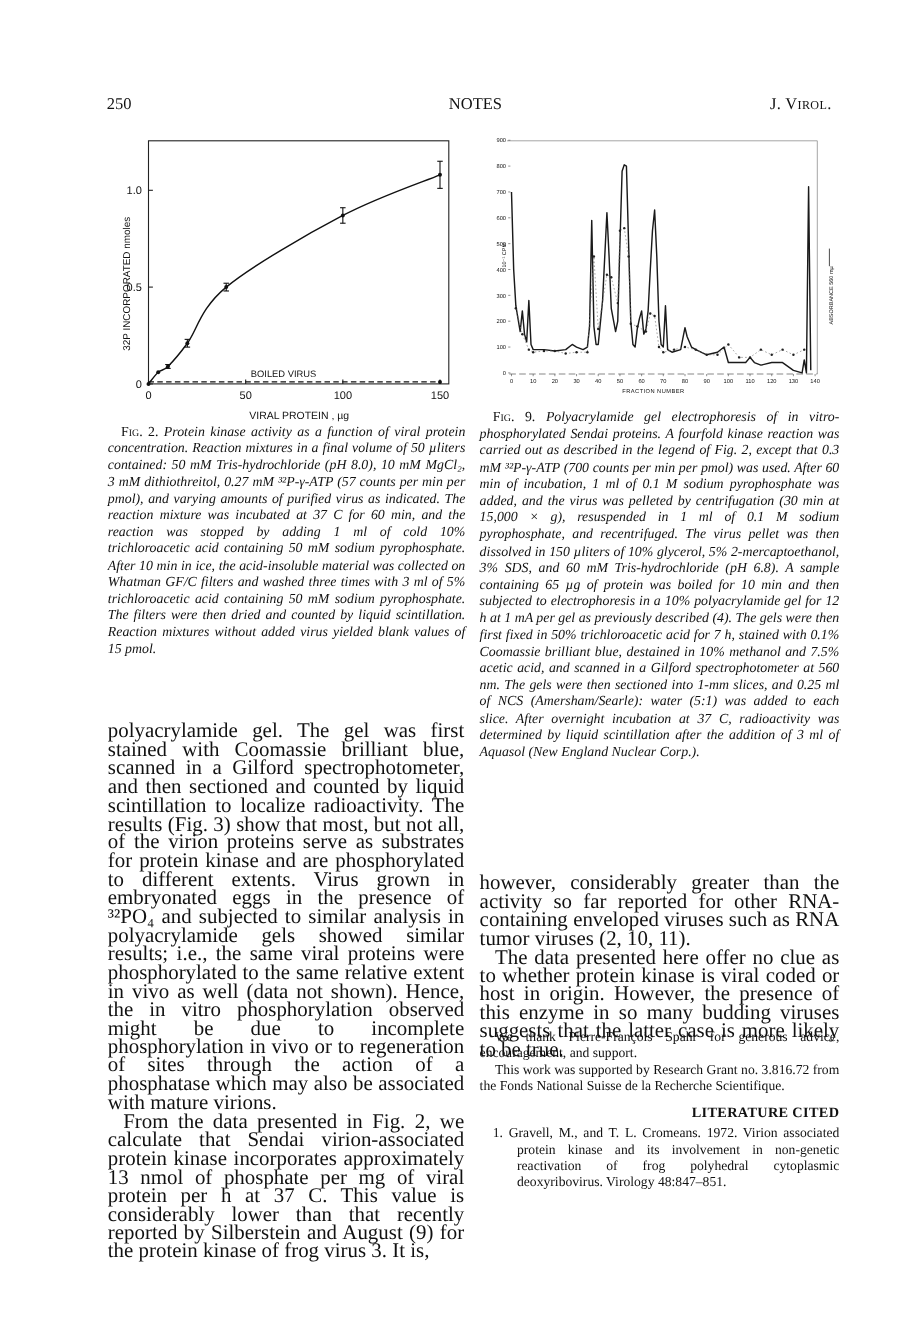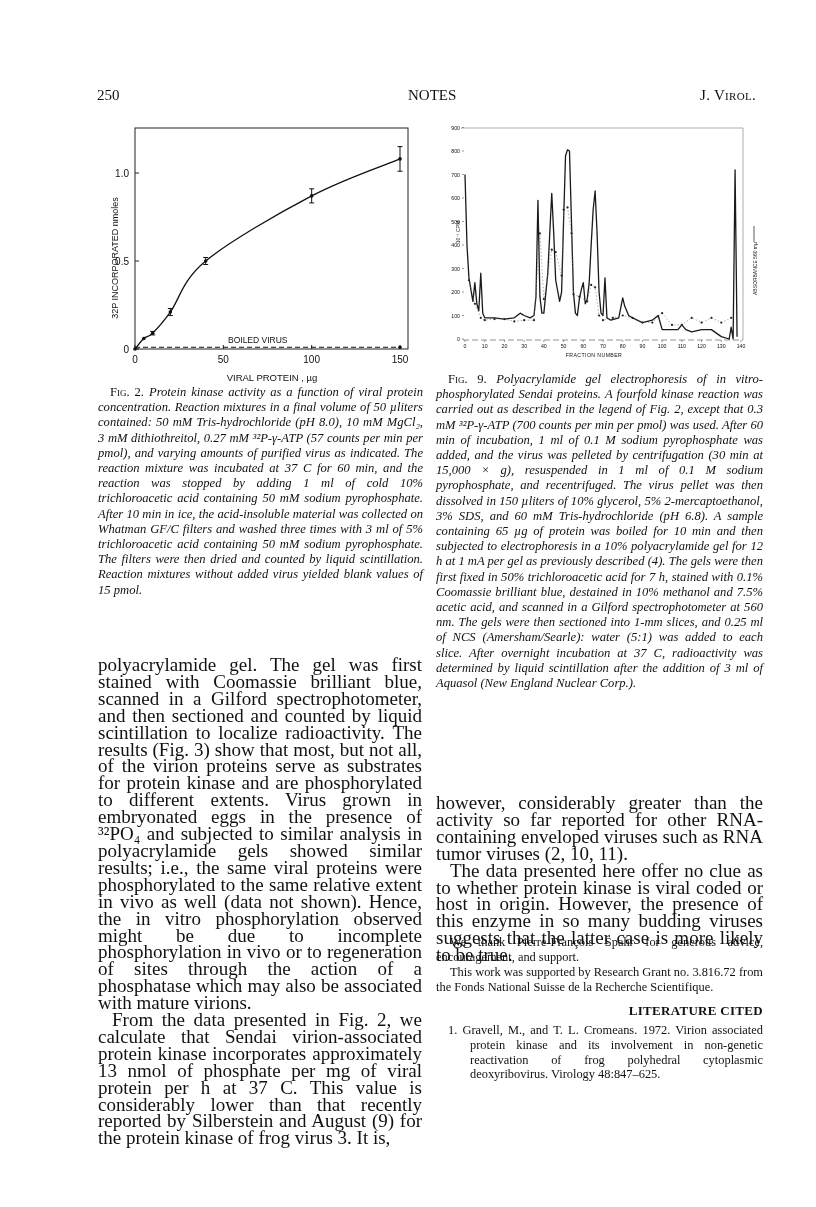--- a/index.html
+++ b/index.html
@@ -210,14 +210,14 @@
 </div>
 
 <div class="abs small-text" style="left:436px; top:935px; width:327px;">
   <p>We thank Pierre-François Spahr for generous advice, encouragement, and support.</p>
   <p>This work was supported by Research Grant no. 3.816.72 from the Fonds National Suisse de la Recherche Scientifique.</p>
 </div>
 
 <div class="abs lit-head" style="left:436px; top:1003px; width:327px;text-align:right;">LITERATURE CITED</div>
 <div class="abs ref" style="left:436px; top:1023px; width:293px;">
   <span>1.</span>
-  <span>Gravell, M., and T. L. Cromeans. 1972. Virion associated protein kinase and its involvement in non-genetic reactivation of frog polyhedral cytoplasmic deoxyribovirus. Virology 48:847–625.</span>
+  <span>Gravell, M., and T. L. Cromeans. 1972. Virion associated protein kinase and its involvement in non-genetic reactivation of frog polyhedral cytoplasmic deoxyribovirus. Virology 48:847–851.</span>
 </div>
 
 </body></html>

